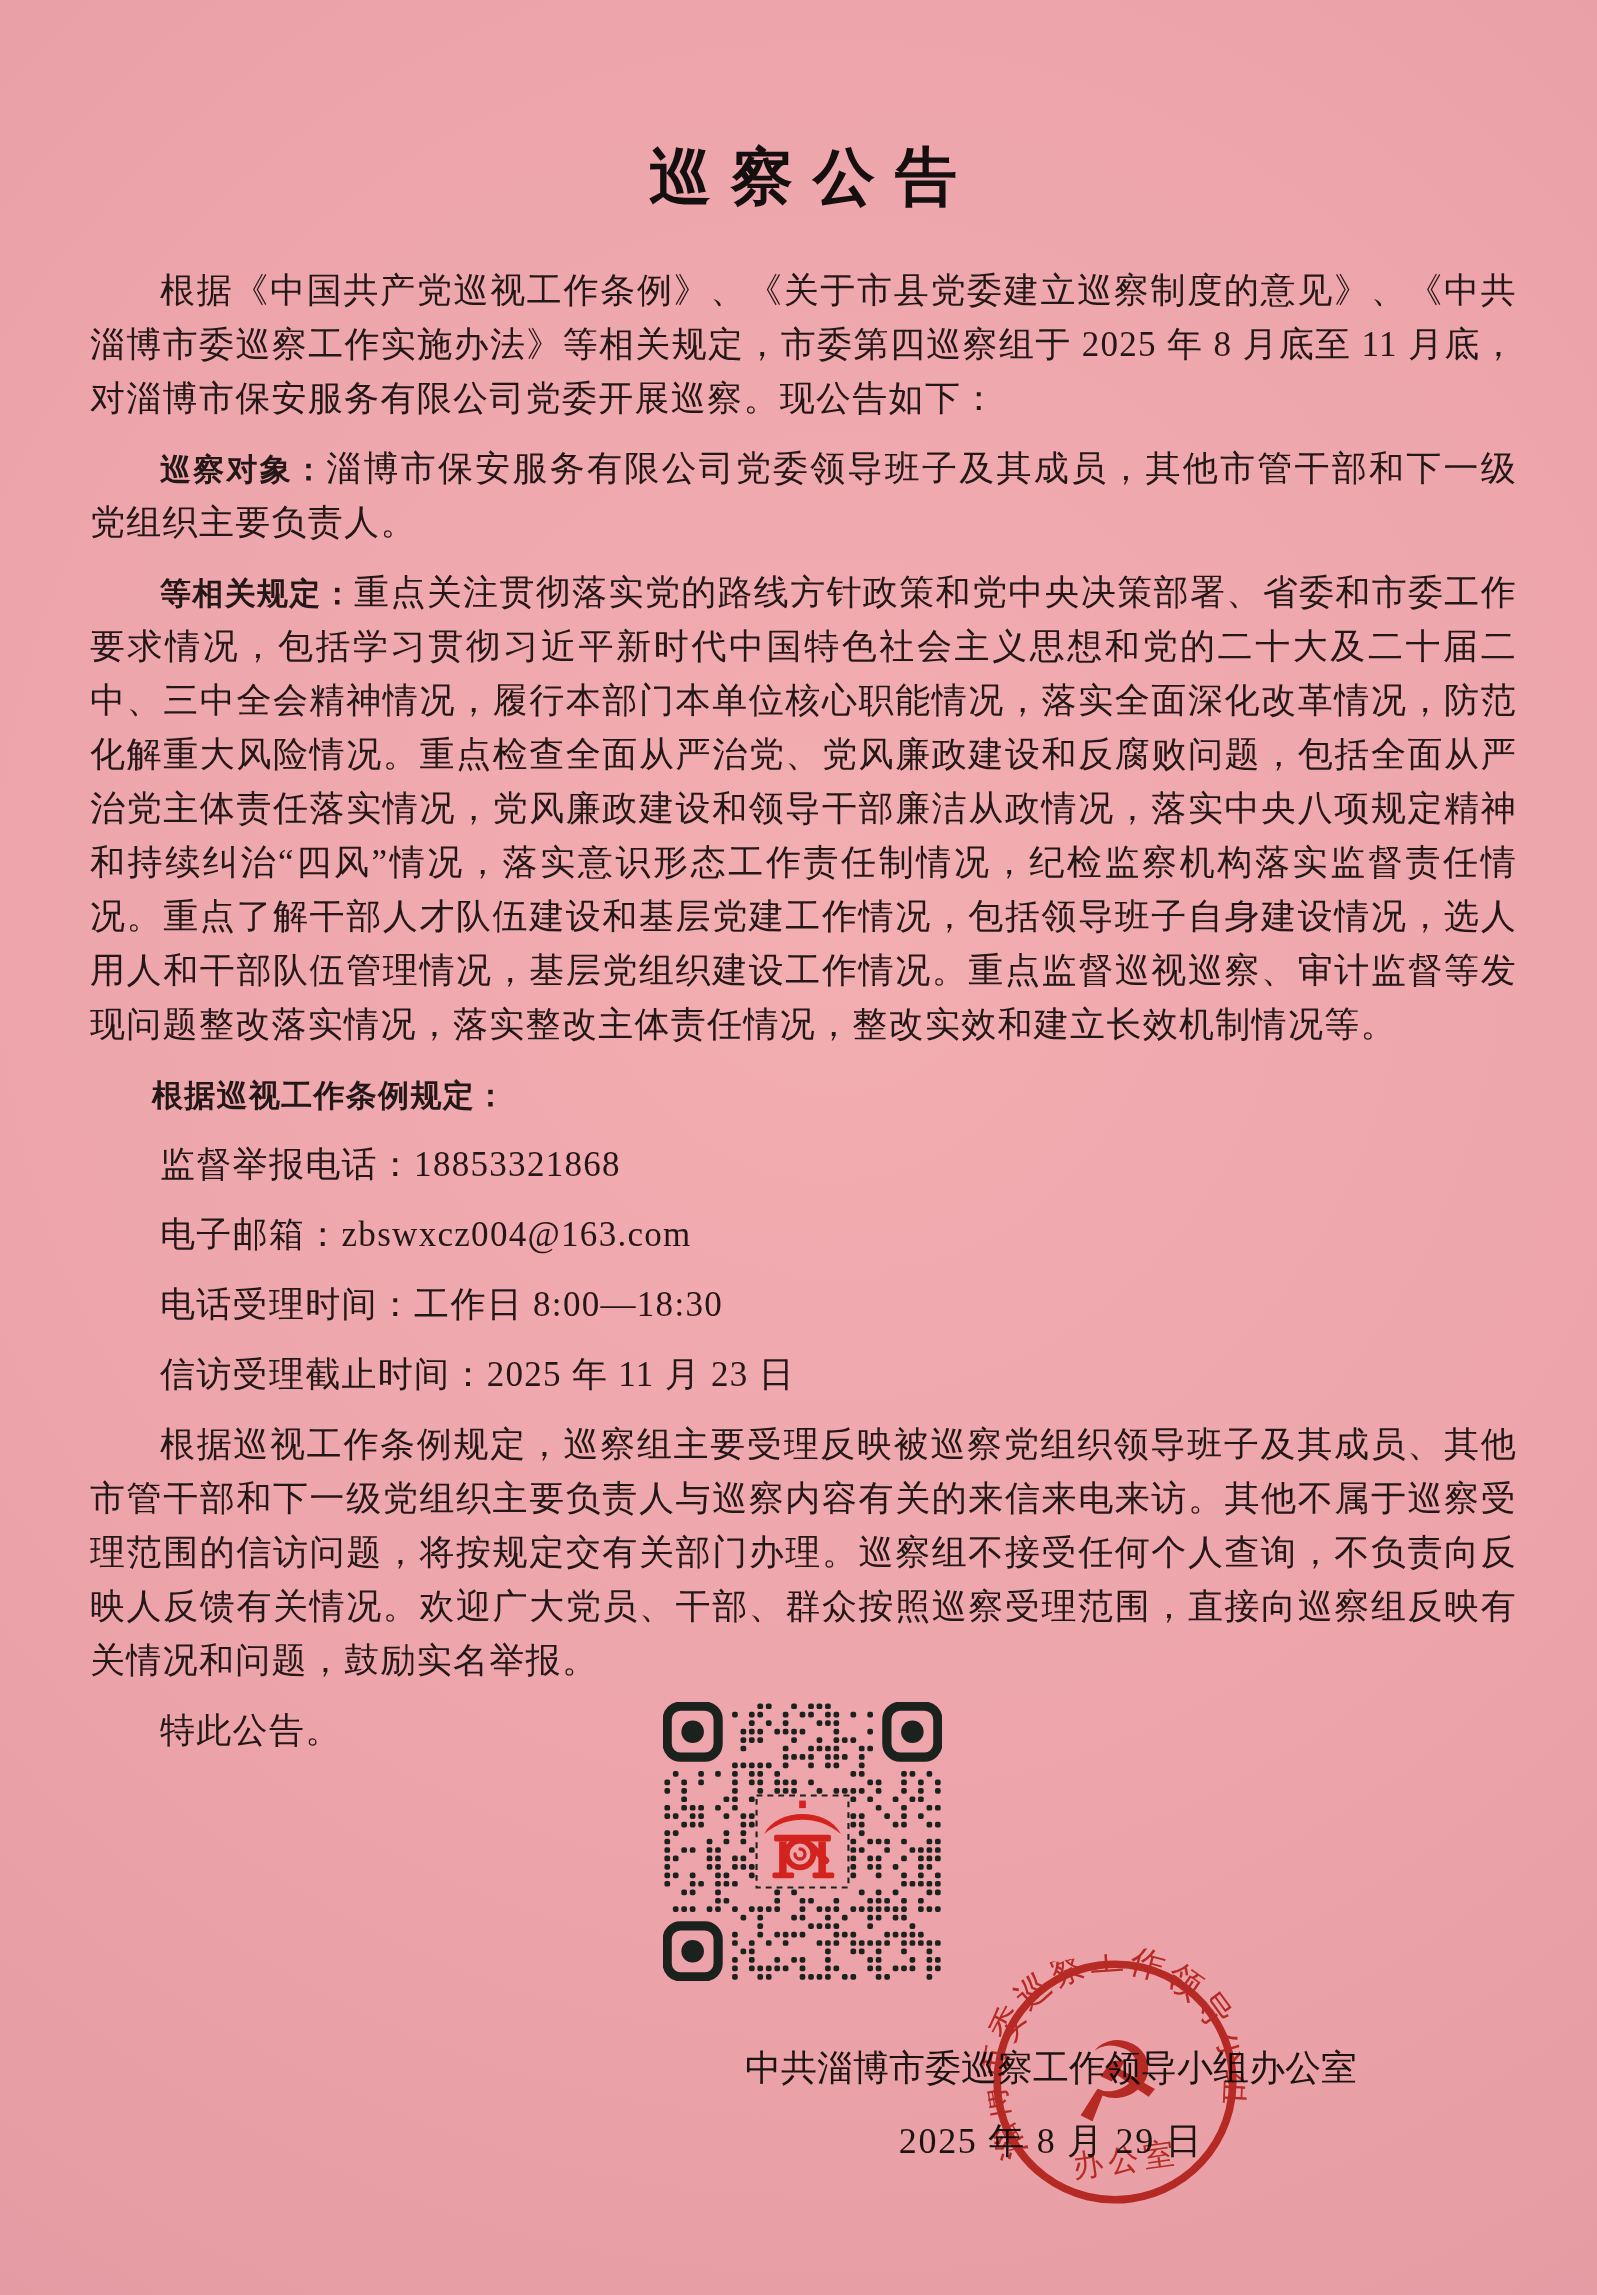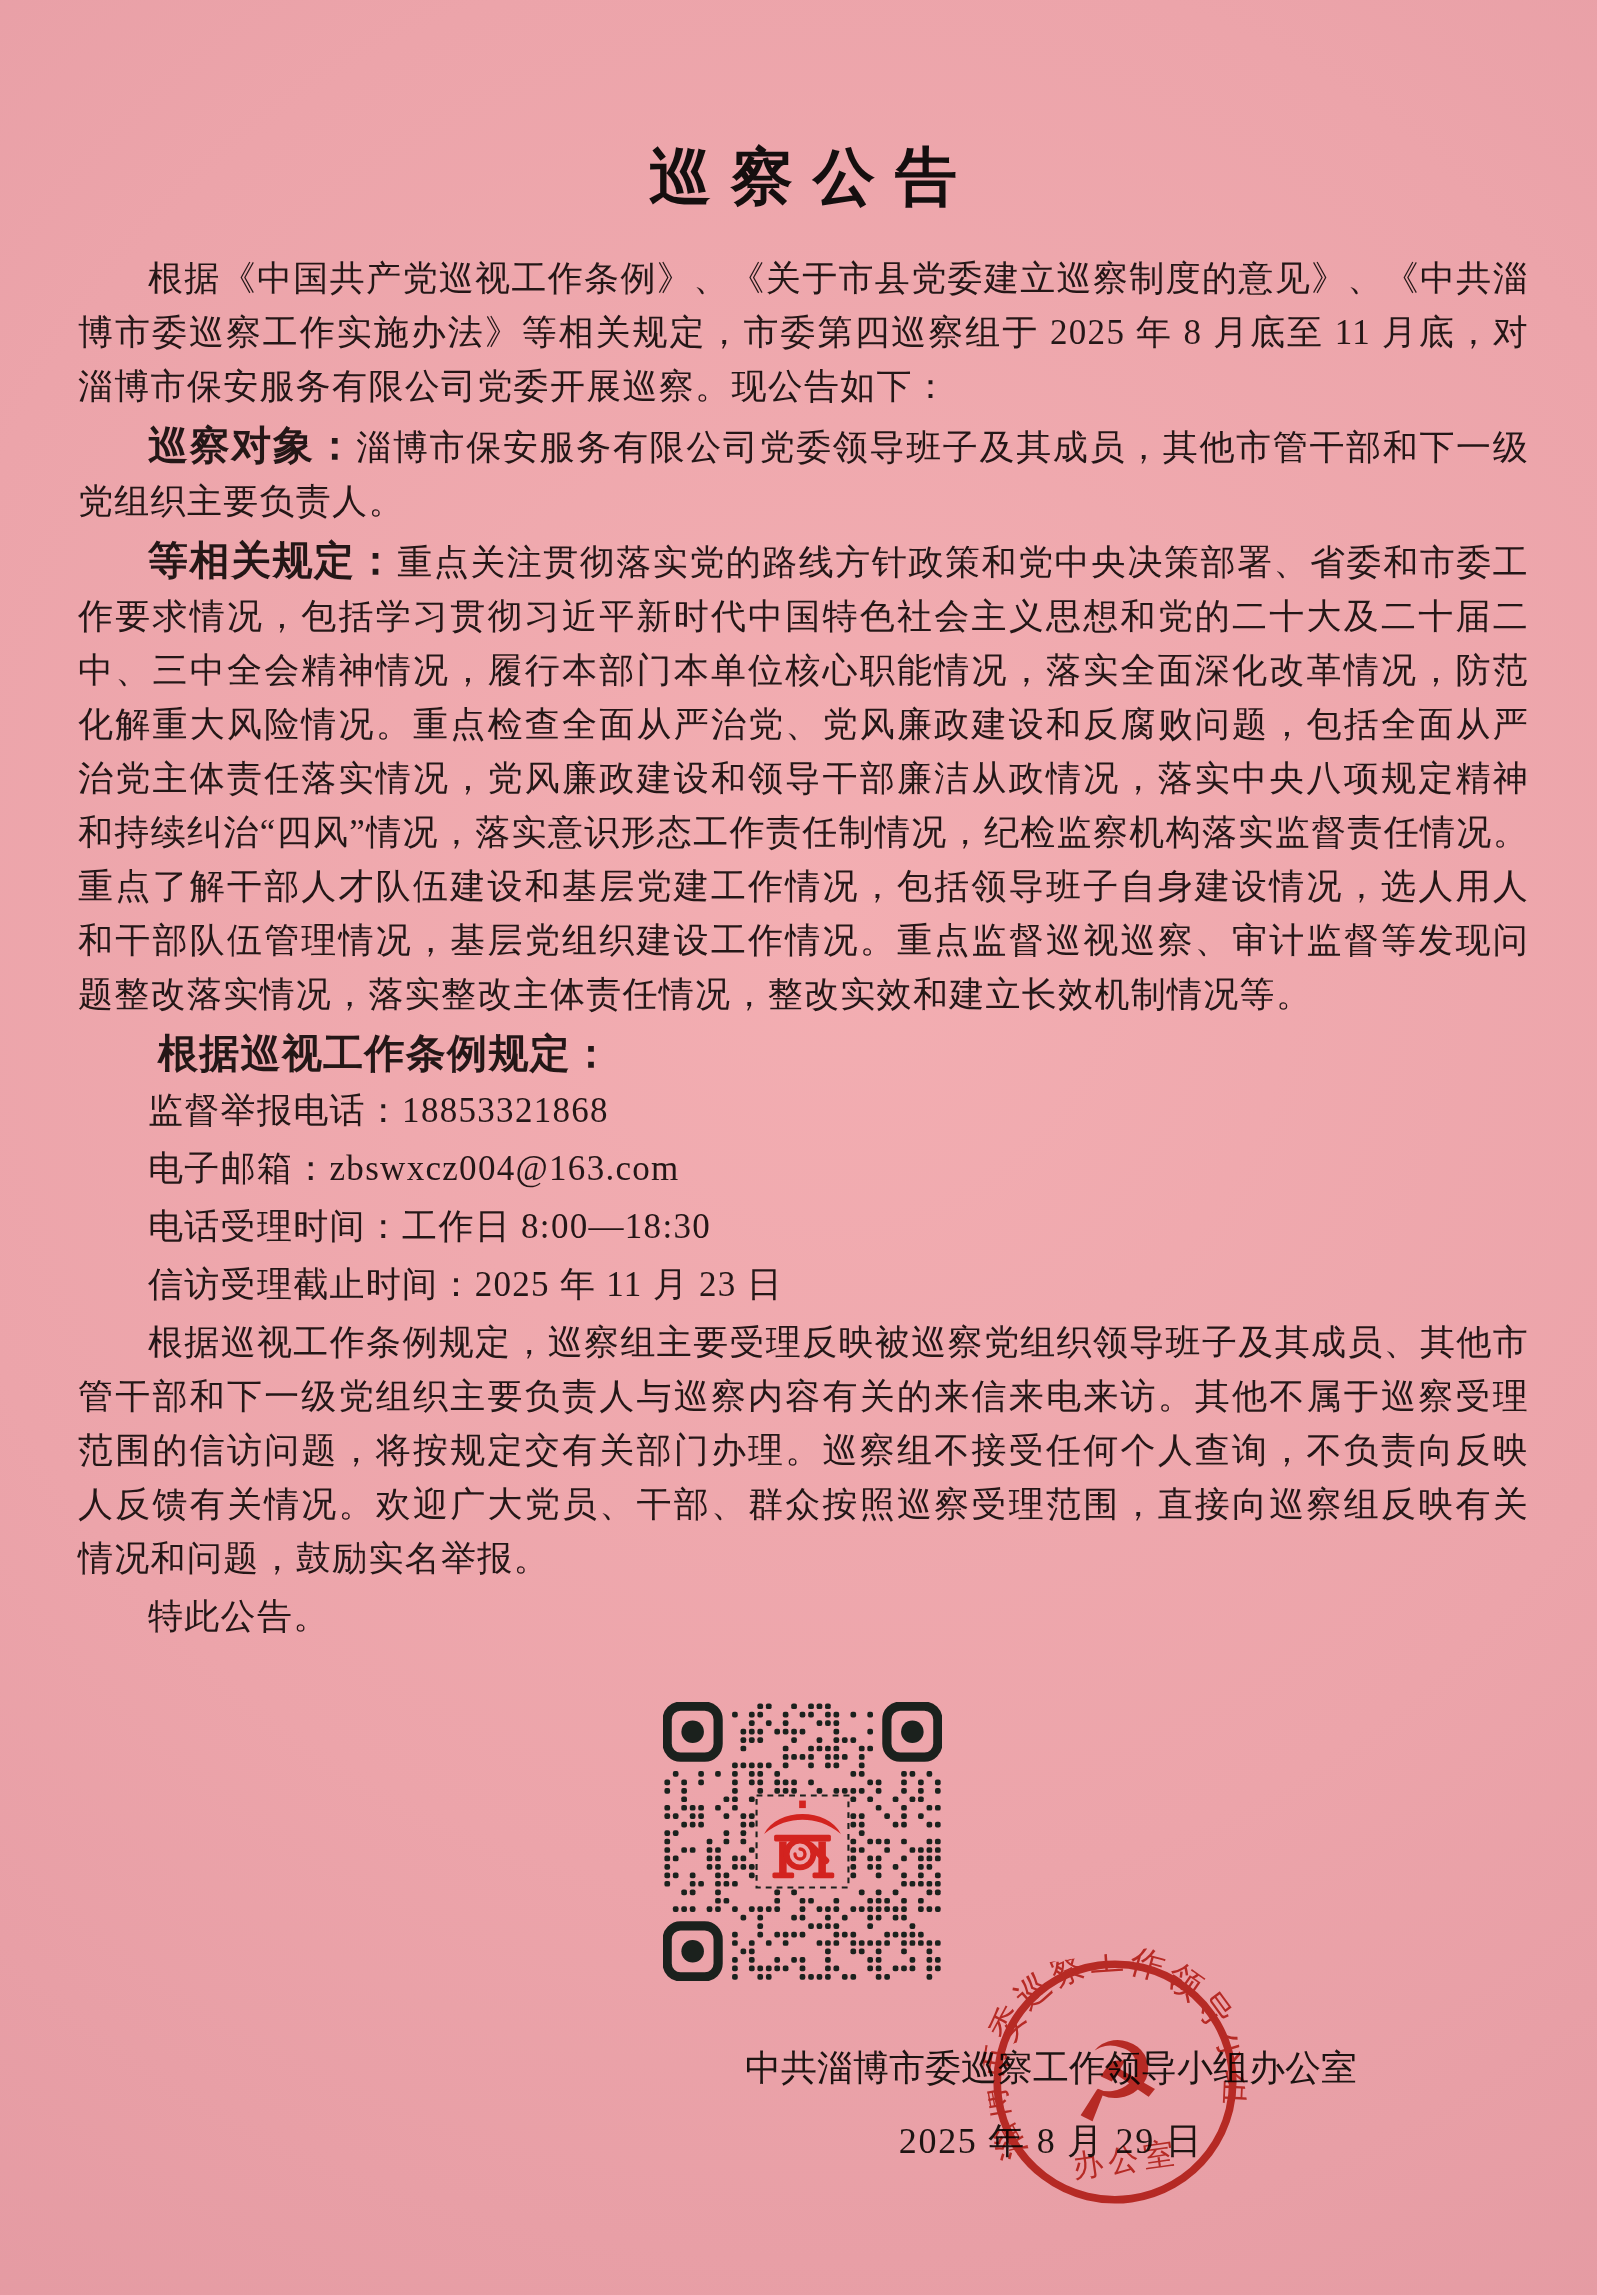--- a/index.html
+++ b/index.html
@@ -13,25 +13,25 @@
   .title{
     position:absolute;top:131px;left:0;width:100%;margin:4px;
     text-align:center;font-size:62px;font-weight:bold;color:#150f0f;
     letter-spacing:20px;text-indent:20px;
   }
   .body{
     position:absolute;left:74px;right:65px;top:248px;
     font-size:35px;line-height:54px;letter-spacing:1.3px;
     text-align:justify;
   }
-  .body p{margin:4px;text-indent:2em;}
+  .body p{margin:16px;text-indent:2em;}
   .label,.heading{
     font-weight:700;
     font-family:"DejaVu Sans","Liberation Sans",sans-serif;
-    font-size:40px;
+    font-size:31px;
   }
   .qr{position:absolute;left:663px;top:1702px;width:279px;height:279px;}
   .footer{
     position:absolute;top:2041px;right:241px;
     text-align:center;font-size:36px;line-height:55px;color:#1d1412;
   }
   .footer .date{margin-top:18.4px;letter-spacing:1.7px;}
   .seal{
     position:absolute;left:987px;top:1954px;width:256px;height:256px;
     transform:rotate(-8deg);

